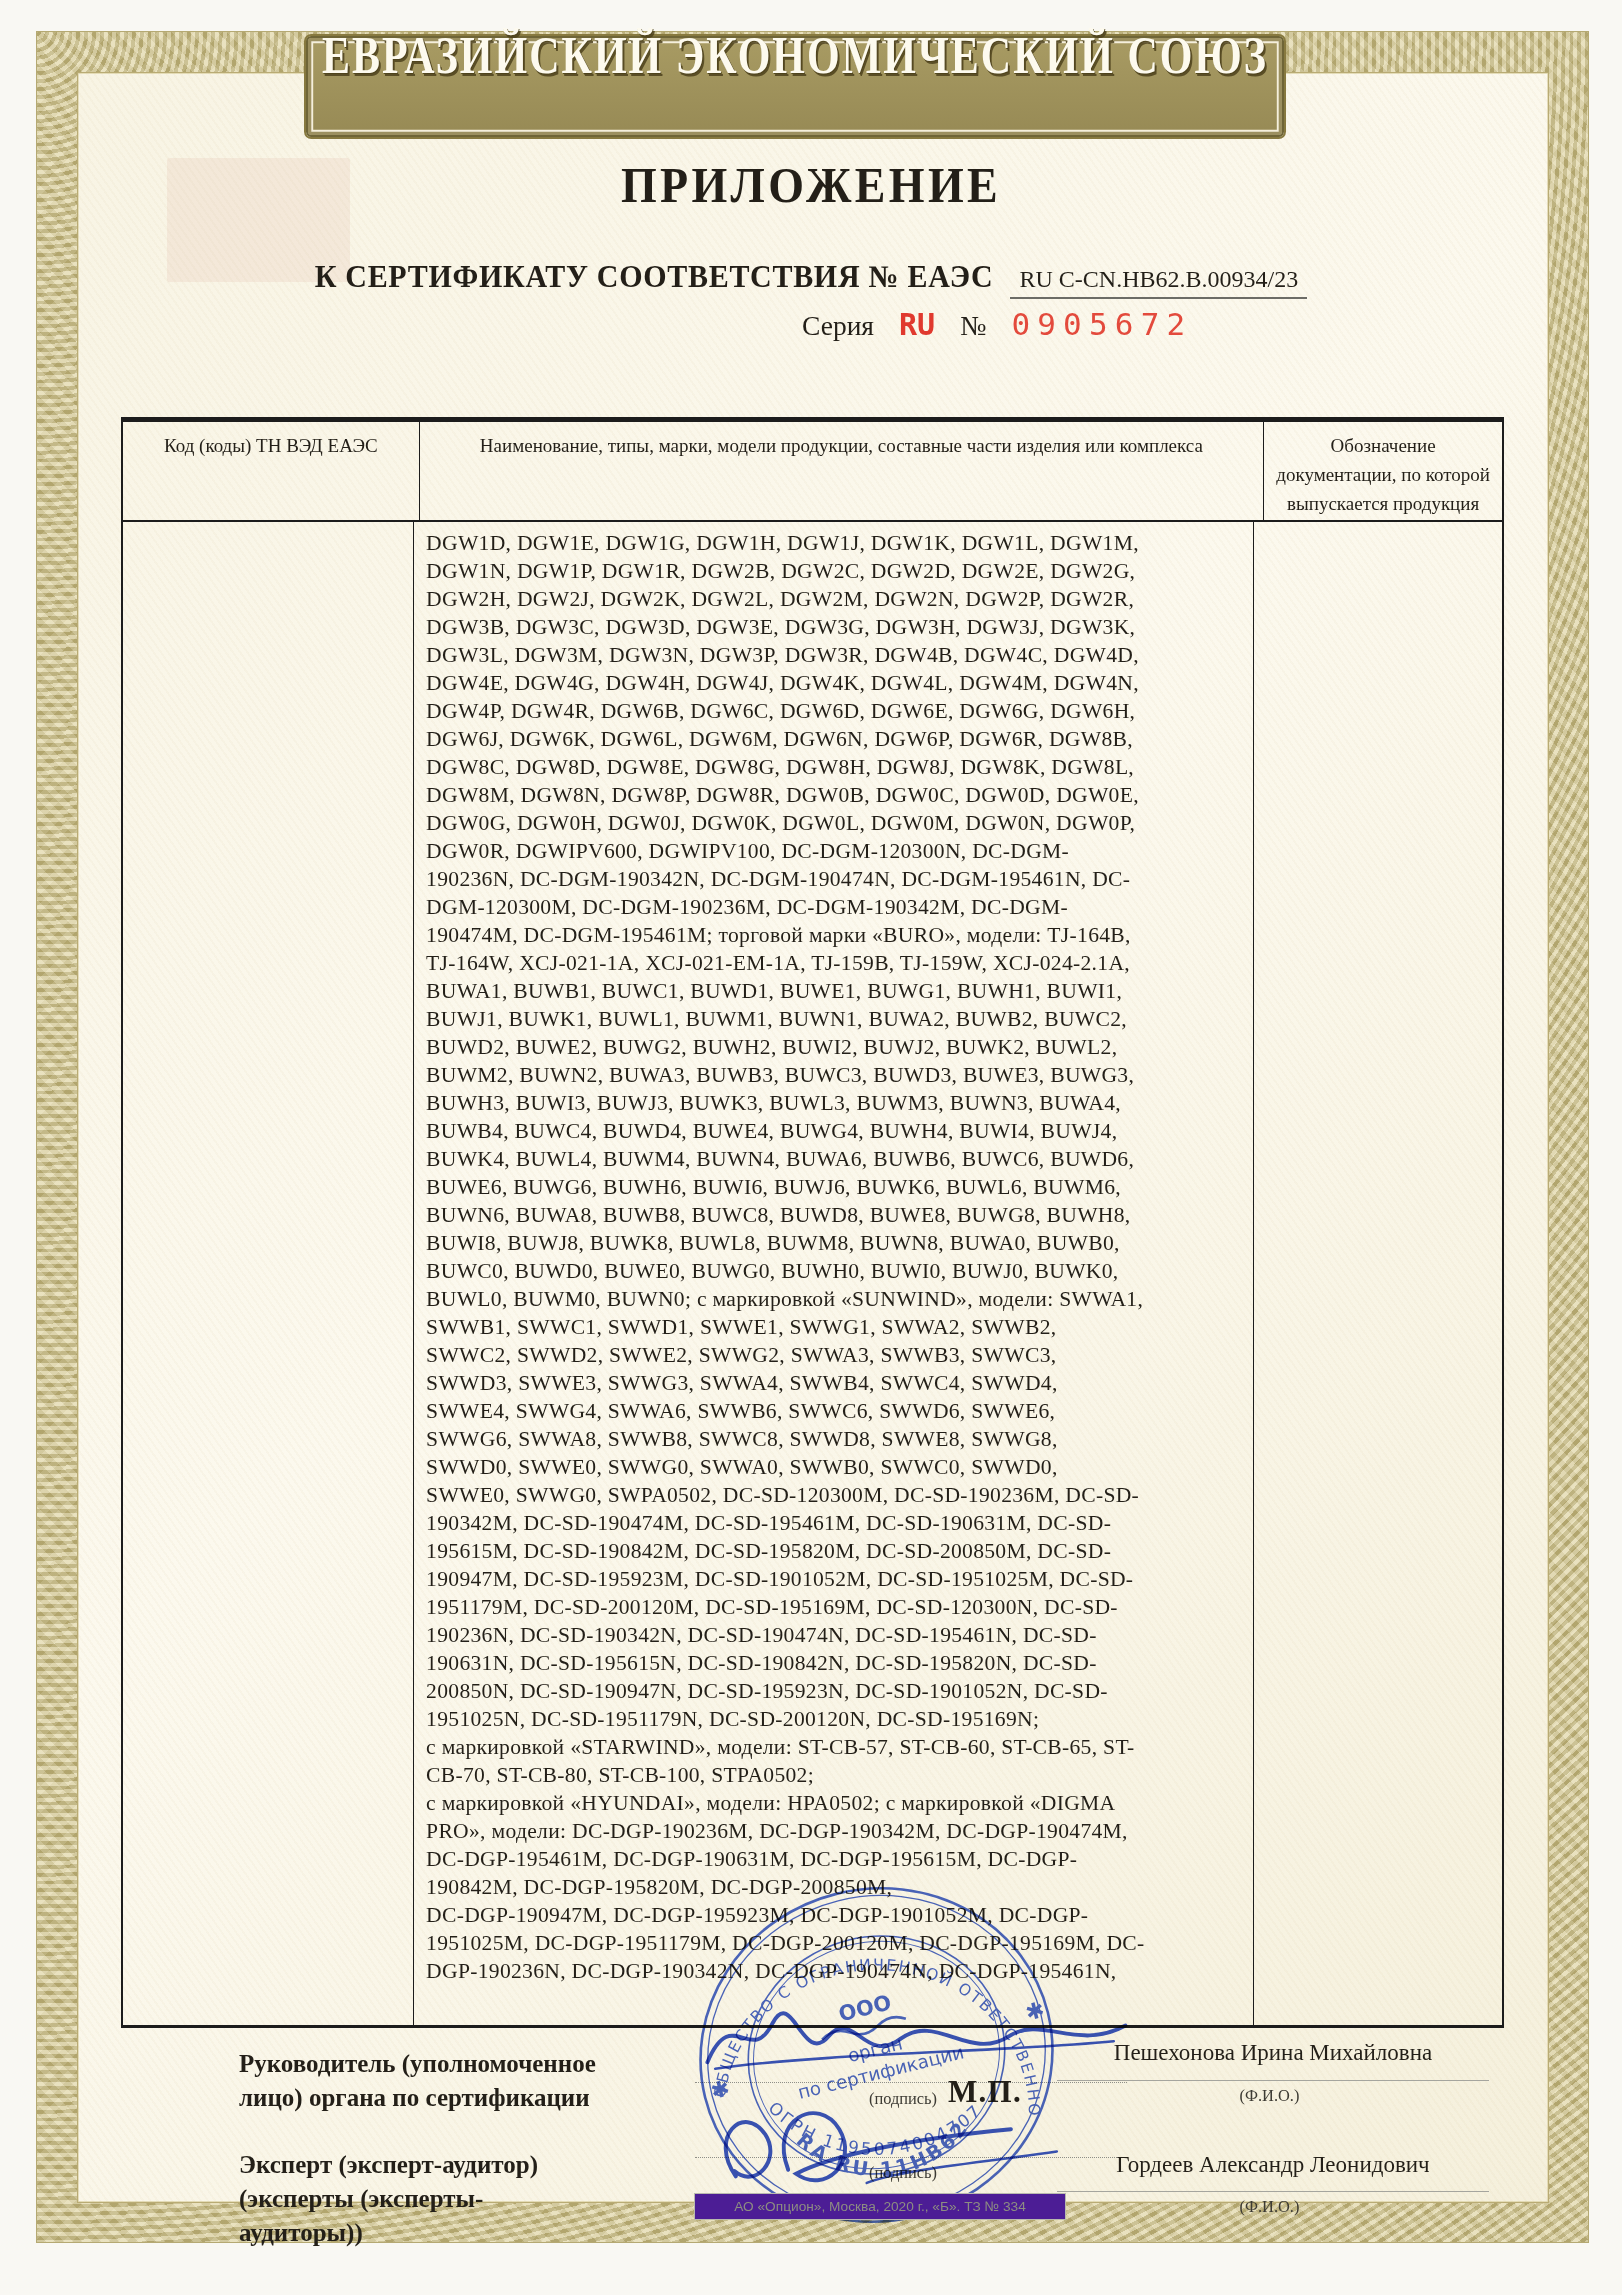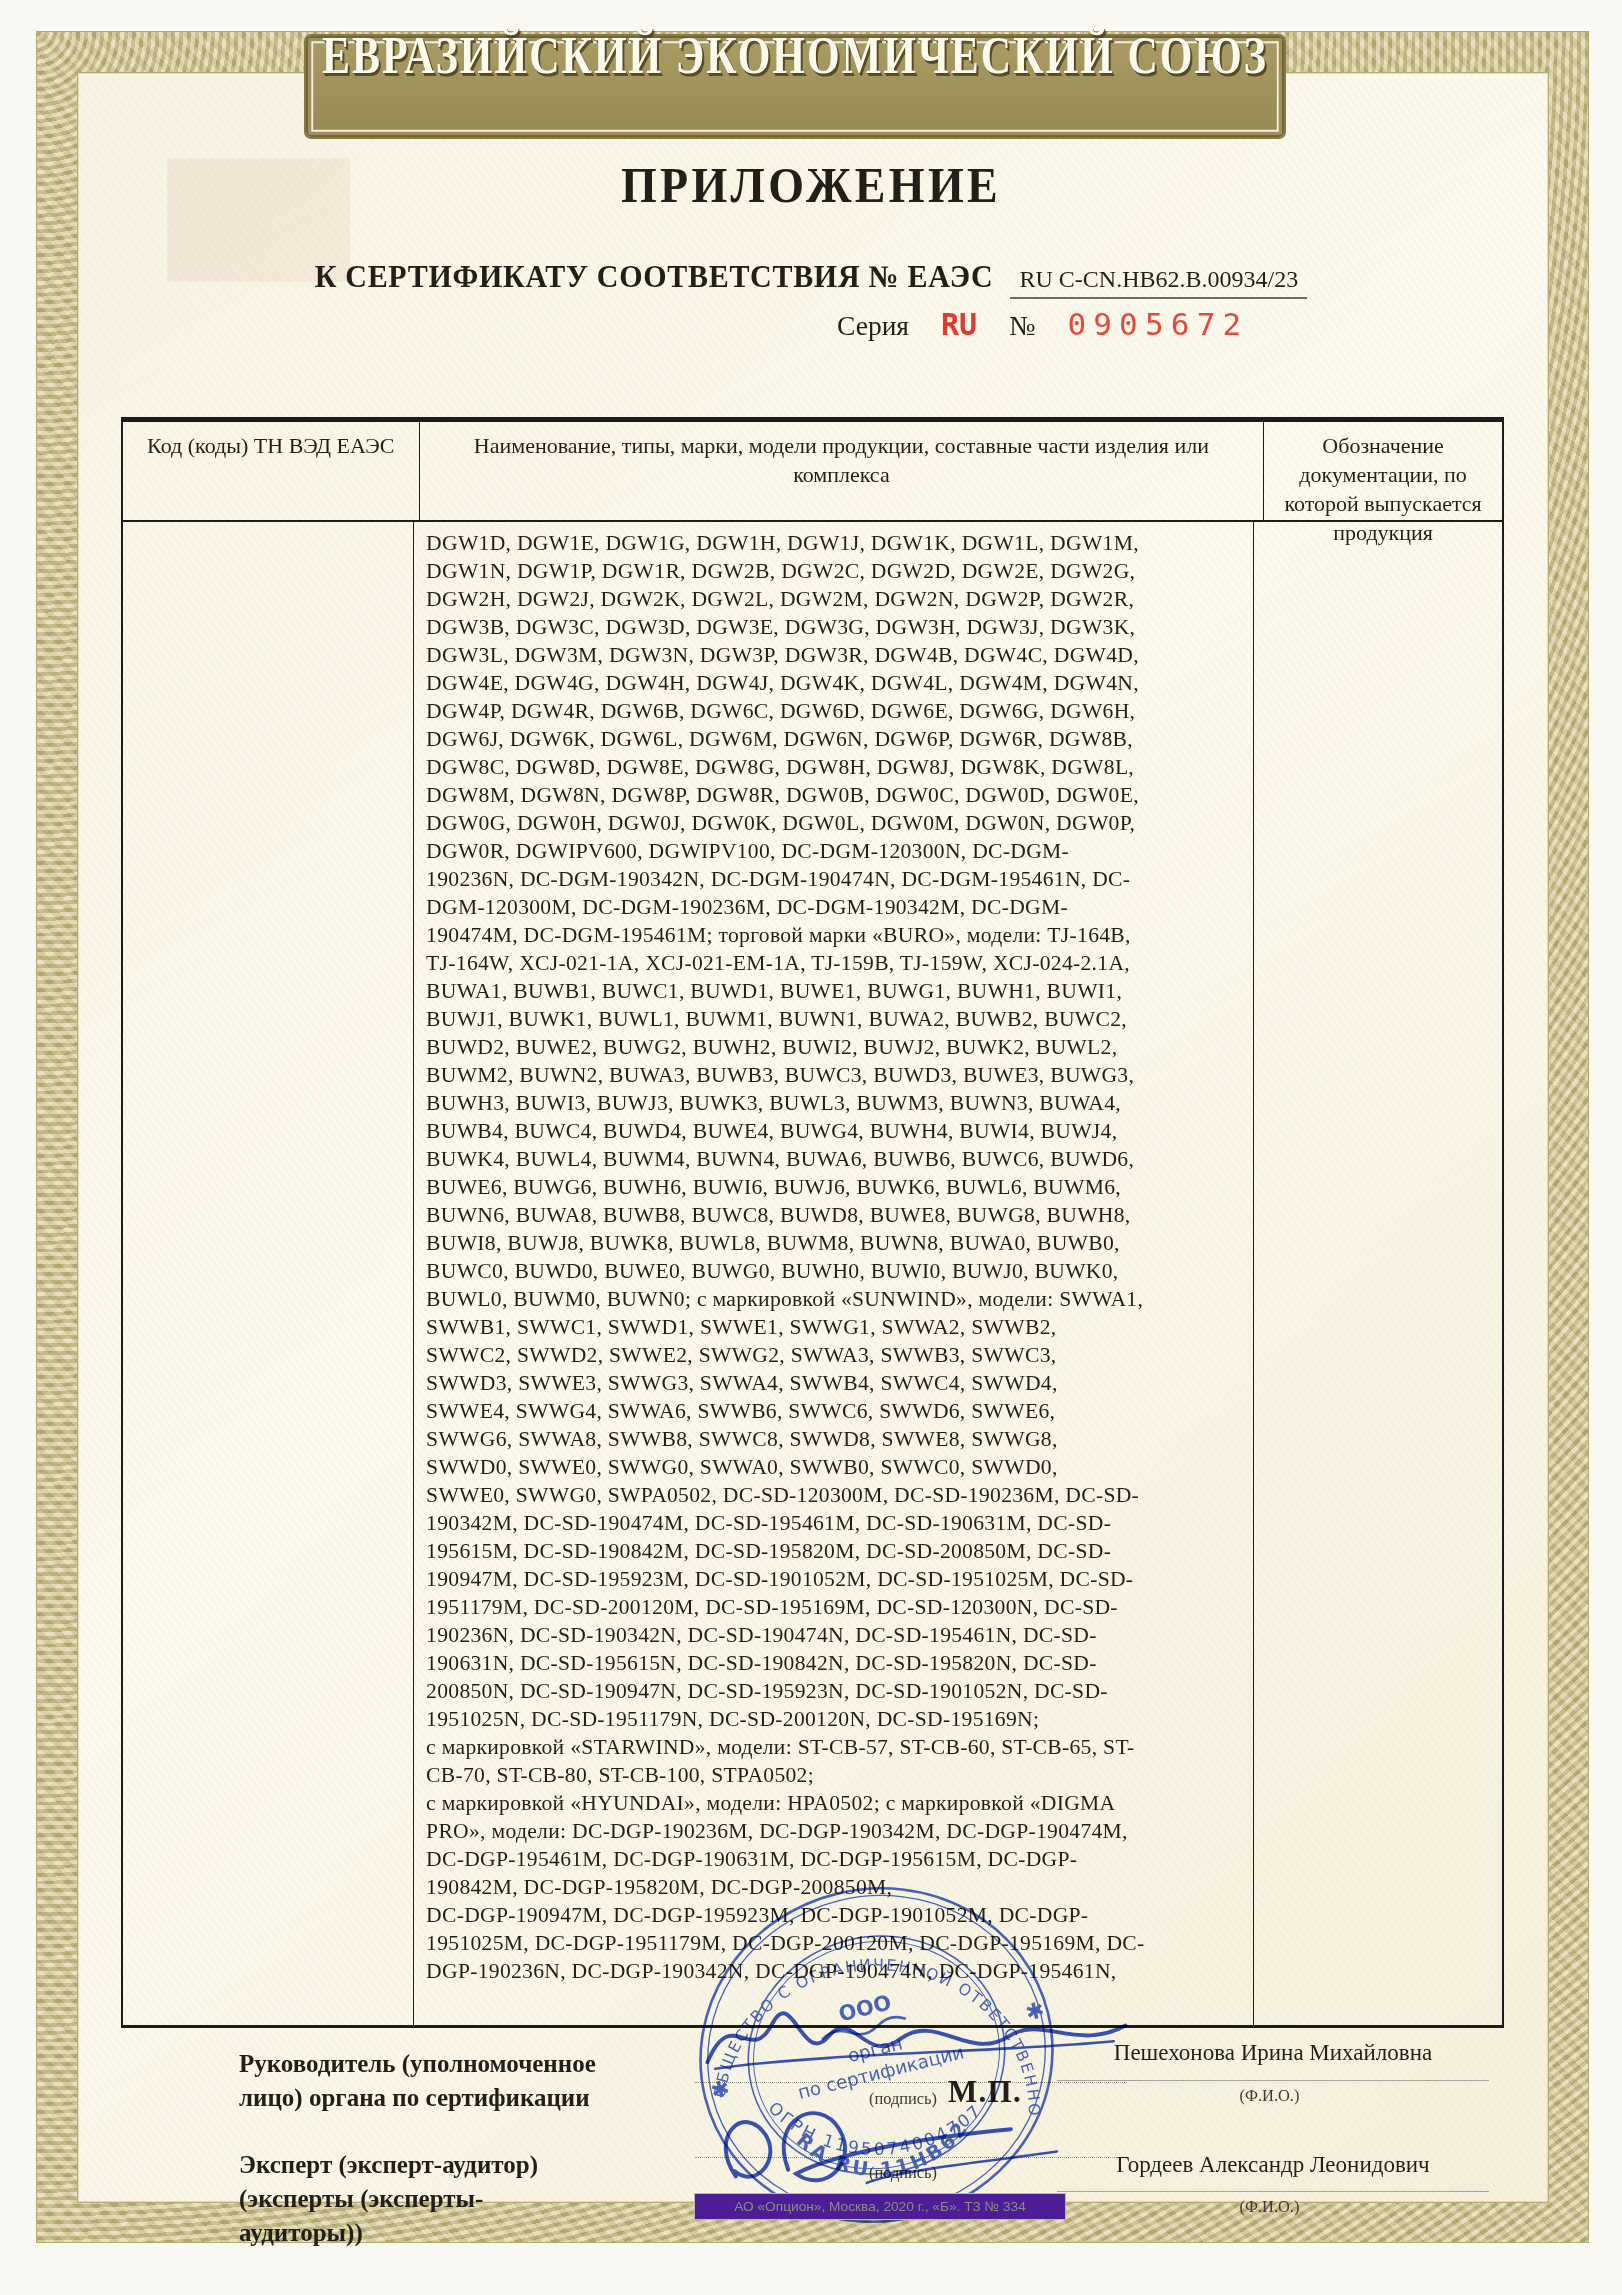--- a/index.html
+++ b/index.html
@@ -29,38 +29,38 @@
   .banner-text{font-weight:bold;font-size:42px;color:#fdfaee;letter-spacing:2px;
     transform:scaleY(1.28);text-shadow:2px 2px 0 rgba(77,66,28,.85),0.7px 0.7px 0 rgba(77,66,28,.9);
     white-space:nowrap;}
   
   .title{position:absolute;left:0;top:158px;width:100%;text-align:center;
     font-size:46px;font-weight:bold;letter-spacing:3.3px;transform:scaleY(1.12);}
   .certline{position:absolute;left:0;top:260px;width:100%;display:flex;
     justify-content:center;align-items:baseline;gap:17px;}
   .cert-label{font-size:30px;font-weight:bold;letter-spacing:0.7px;transform:scaleY(1.05);white-space:nowrap;}
   .cert-number{font-size:24px;padding:0 9.2px 3.9px 9.2px;border-bottom:2px solid #6c6c66;white-space:nowrap;}
-  .seriesline{position:absolute;left:802px;top:306px;display:flex;align-items:baseline;gap:32px;margin-left:35px;}
+  .seriesline{position:absolute;left:802px;top:306px;display:flex;align-items:baseline;gap:25px;}
   .series-label{font-size:27.5px;}
   .series-value{font-size:30px;font-weight:bold;color:#e0392e;font-family:"DejaVu Sans Mono",monospace;}
   .number-sign{font-size:27.5px;}
   .serial-number{font-size:31px;font-weight:normal;color:#e34a3c;letter-spacing:7.2px;
     font-family:"DejaVu Sans Mono",monospace;}
   .caption{position:absolute;left:0;top:366px;width:100%;text-align:center;font-size:20px;letter-spacing:0.3px;}
   
   .tbl{position:absolute;left:121px;top:417px;width:1379px;height:1603px;
     border:2px solid #1c1c1c;border-top-width:5.9px;border-bottom-width:3.9px;
     display:flex;flex-direction:column;}
   .tbl-head{display:flex;height:98px;border-bottom:2.6px solid #1c1c1c;}
   .tbl-body{display:flex;flex:1;}
   .c1{width:272px;border-right:1.3px solid #1c1c1c;}
   .c2{width:820px;border-right:1.3px solid #1c1c1c;}
   .c3{flex:1;}
   .th{display:flex;align-items:flex-start;justify-content:center;text-align:center;
-    font-size:22px;line-height:29px;padding:9.2px 11.8px 0 11.8px;}
+    font-size:19px;line-height:29px;padding:9.2px 11.8px 0 11.8px;}
   .body-cell{padding:6.5px 6.5px 0 11.8px;}
   .tline{font-size:21.6px;line-height:28px;letter-spacing:0.3px;white-space:nowrap;}
   
   .f-label{position:absolute;font-size:25px;font-weight:bold;line-height:34px;}
   .lbl-head{left:239px;top:2047px;width:406px;}
   .lbl-expert{left:239px;top:2148px;width:366px;}
   .sigline{position:absolute;border-bottom:1.3px dotted #8f8f88;height:0;}
   .s1{left:695px;top:2082px;width:432px;}
   .s2{left:695px;top:2157px;width:432px;}
   .n1{left:1057px;top:2080px;width:432px;border-bottom-style:solid;border-color:#a5a59e;}

